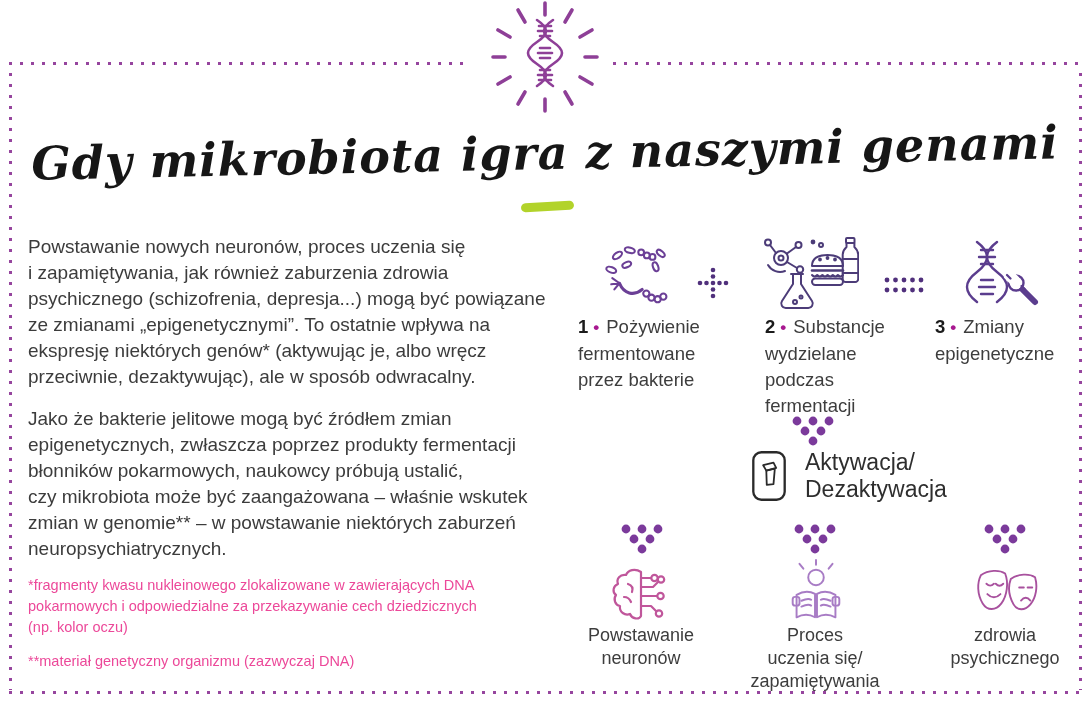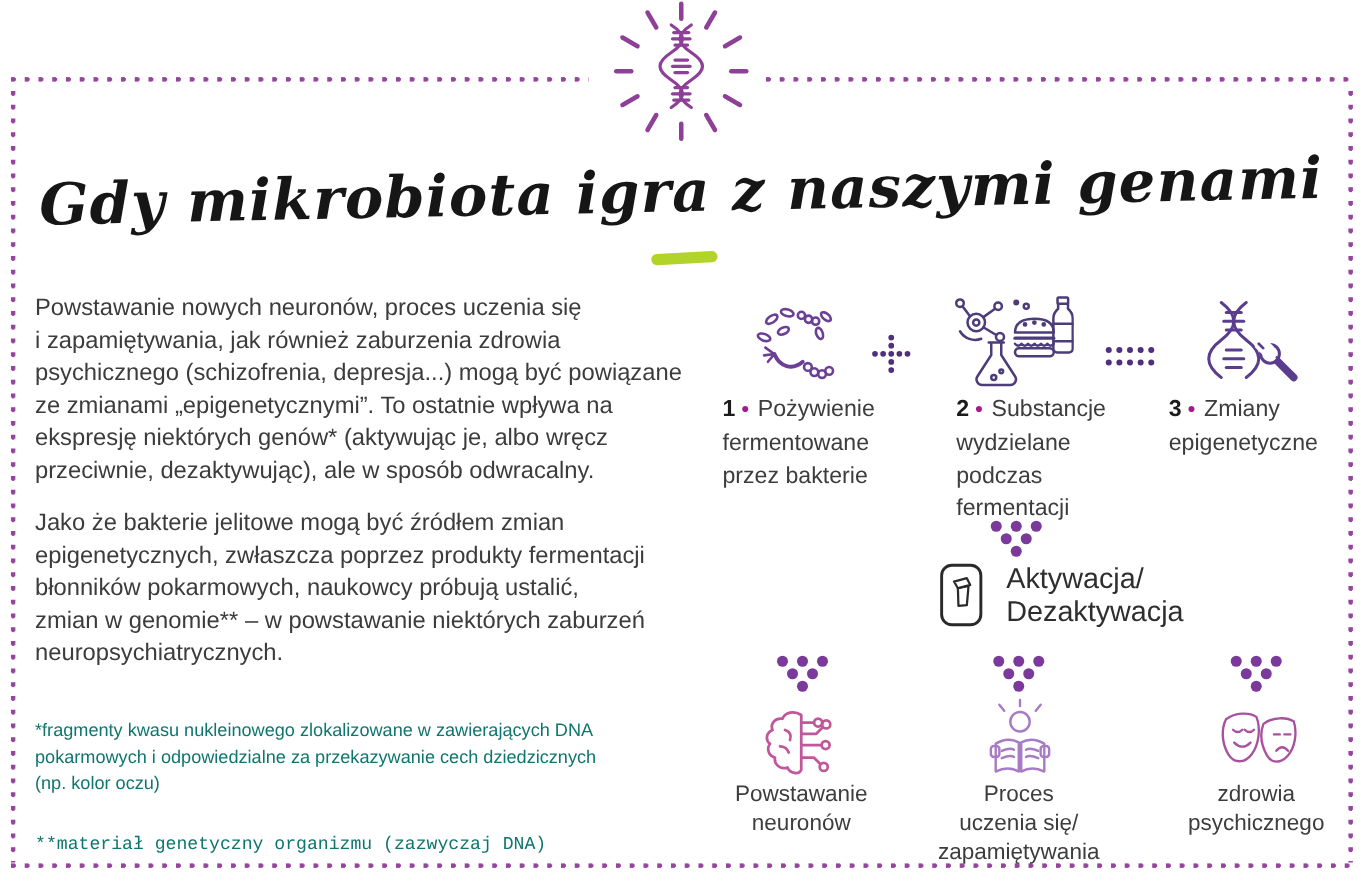--- a/index.html
+++ b/index.html
@@ -18,23 +18,23 @@
   .title{position:absolute;left:0;top:126px;width:1090px;text-align:center;
     font-family:"DejaVu Serif",serif;font-style:italic;font-weight:700;
     font-size:46px;color:#161616;letter-spacing:1px;transform:rotate(-1.2deg);}
   .underline{position:absolute;left:521px;top:202px;width:53px;height:9px;border-radius:5px;
     transform:rotate(-3deg);}
 
   
   .bodyline{white-space:nowrap;font-size:19px;line-height:26px;color:#3c3c3c;}
   .p1{position:absolute;left:28px;top:234px;}
   .p2{position:absolute;left:28px;top:406px;}
-  .fnline{white-space:nowrap;font-size:14.5px;line-height:21px;color:#0f766e;}
+  .fnline{white-space:nowrap;font-size:14.5px;line-height:21px;color:#ec4899;}
   .f1{position:absolute;left:28px;top:575px;}
-  .f2{position:absolute;left:28px;top:666px;font-family:Liberation Mono, monospace;}
+  .f2{position:absolute;left:28px;top:651px;}
 
   
   .step{position:absolute;font-size:18.5px;line-height:26px;color:#3d3d3d;}
   .step .num{font-weight:700;color:#1b1b1b;}
   .step .blt{font-weight:700;margin:0 7px 0 5px;font-size:17px;}
   .outcome{position:absolute;text-align:center;font-size:18px;line-height:23px;color:#3d3d3d;}
   .switch-text{position:absolute;left:805px;top:449px;font-size:23px;line-height:27px;color:#2e2e2e;}
   .icon{position:absolute;}
   svg{display:block;}
 </style>
@@ -89,20 +89,21 @@
     <div class="bodyline">i zapamiętywania, jak również zaburzenia zdrowia</div>
     <div class="bodyline">psychicznego (schizofrenia, depresja...) mogą być powiązane</div>
     <div class="bodyline">ze zmianami „epigenetycznymi”. To ostatnie wpływa na</div>
     <div class="bodyline">ekspresję niektórych genów* (aktywując je, albo wręcz</div>
     <div class="bodyline">przeciwnie, dezaktywując), ale w sposób odwracalny.</div>
   </div>
   <div class="p2">
     <div class="bodyline">Jako że bakterie jelitowe mogą być źródłem zmian</div>
     <div class="bodyline">epigenetycznych, zwłaszcza poprzez produkty fermentacji</div>
     <div class="bodyline">błonników pokarmowych, naukowcy próbują ustalić,</div>
+    <div class="bodyline">czy mikrobiota może być zaangażowana – właśnie wskutek</div>
     <div class="bodyline">zmian w genomie** – w powstawanie niektórych zaburzeń</div>
     <div class="bodyline">neuropsychiatrycznych.</div>
   </div>
 
   <div class="f1">
     <div class="fnline">*fragmenty kwasu nukleinowego zlokalizowane w zawierających DNA</div>
     <div class="fnline">pokarmowych i odpowiedzialne za przekazywanie cech dziedzicznych</div>
     <div class="fnline">(np. kolor oczu)</div>
   </div>
   <div class="f2">

